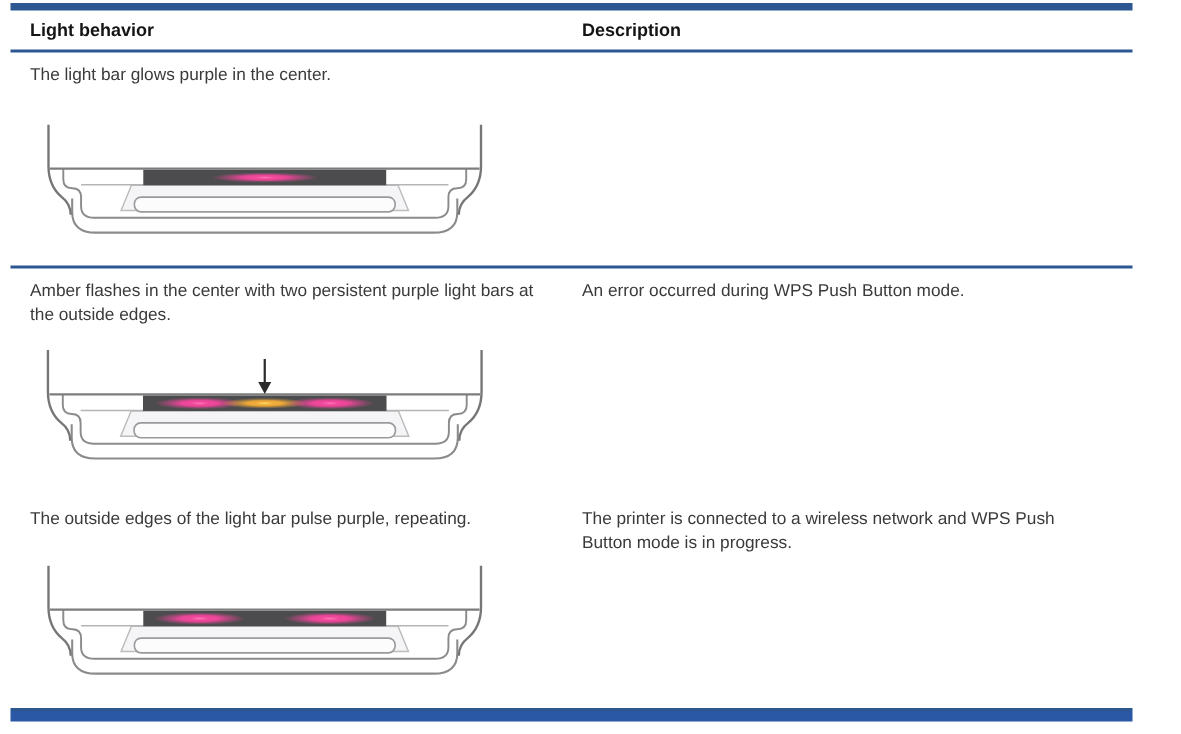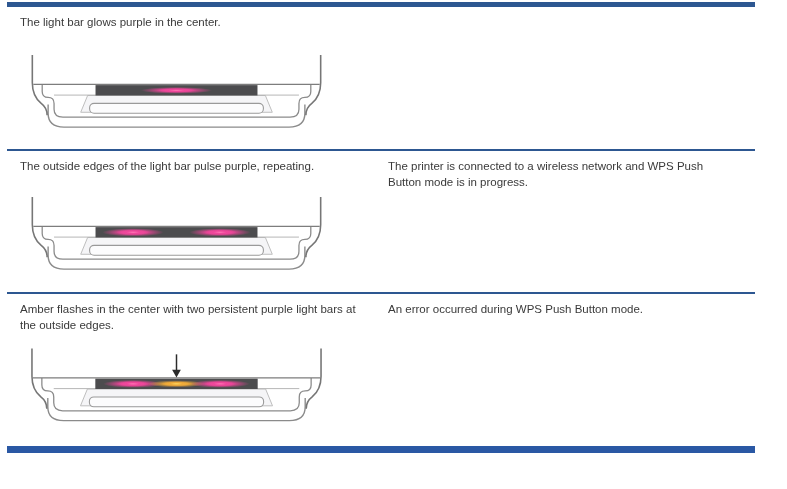--- a/index.html
+++ b/index.html
@@ -37,20 +37,24 @@
   .row.r1 svg.printer{margin-top:24px;}
   .row.r2 svg.printer{margin-top:22px;}
   .row.r3 svg.printer{margin-top:15px;}
 </style>
 </head>
 <body>
 
 <div class="doc-table">
   <div class="topbar"></div>
 
+  <div class="hdr-row">
+    <div class="hdr-cell c1">Light behavior</div>
+    <div class="hdr-cell c2">Description</div>
+  </div>
 
   <div class="row r1">
     <div class="cell1">
       <div class="body-text">The light bar glows purple in the center.</div>
       <svg class="printer" width="297" height="79" viewBox="0 0 300 80">
           <defs>
     <radialGradient id="gp0">
       <stop offset="0" stop-color="#ff74b4"></stop>
       <stop offset="0.4" stop-color="#ee459a" stop-opacity="0.95"></stop>
       <stop offset="1" stop-color="#ee459a" stop-opacity="0"></stop>
@@ -66,57 +70,20 @@
           <path d="M14,30 V37 Q14,43 20,43 Q26,43 26,49 V55 Q26,63 35,63 H265 Q274,63 274,55 V49 Q274,43 280,43 Q286,43 286,37 V30" fill="none" stroke="#8b8b8b" stroke-width="1.3"></path>
           <path d="M20,50 V59 Q20,73 36,73 H264 Q280,73 280,59 V50" fill="none" stroke="#8b8b8b" stroke-width="1.4"></path>
           <path d="M26,40.6 H274" stroke="#b5b5b5" stroke-width="1" fill="none"></path>
           <rect x="68" y="30.5" width="164" height="10.5" fill="var(--bar-dark)"></rect>
           <ellipse cx="150" cy="35.8" rx="36" ry="3.4" fill="url(#gp0)"></ellipse>
           <ellipse cx="150" cy="35.8" rx="19.8" ry="2.4" fill="url(#gp0)"></ellipse>
           <path d="M4,0 V28 C4,38 7,44 13,49 C17,52 19,56 19,61" fill="none" stroke="#767676" stroke-width="1.6"></path>
           <path d="M296,0 V28 C296,38 293,44 287,49 C283,52 281,56 281,61" fill="none" stroke="#767676" stroke-width="1.6"></path>
           <path d="M5,29.8 H295" fill="none" stroke="#7d7d7d" stroke-width="1.4"></path>
         </svg>
-    </div>
-  </div>
-
-  <div class="row r2">
-    <div class="cell1">
-      <div class="body-text">The outside edges of the light bar pulse purple, repeating.</div>
-      <svg class="printer" width="297" height="79" viewBox="0 0 300 80">
-          <defs>
-    <radialGradient id="gp1">
-      <stop offset="0" stop-color="#ff74b4"></stop>
-      <stop offset="0.4" stop-color="#ee459a" stop-opacity="0.95"></stop>
-      <stop offset="1" stop-color="#ee459a" stop-opacity="0"></stop>
-    </radialGradient>
-    <radialGradient id="ga1">
-      <stop offset="0" stop-color="#ffdd66"></stop>
-      <stop offset="0.4" stop-color="#f0aa38" stop-opacity="0.95"></stop>
-      <stop offset="1" stop-color="#f0aa38" stop-opacity="0"></stop>
-    </radialGradient>
-  </defs>
-          <polygon points="60,41 240,41 247,58 53,58" fill="#f5f5f7" stroke="#bdbdbd" stroke-width="1"></polygon>
-          <rect x="62" y="49" width="176" height="10" rx="4.5" fill="#fcfcfd" stroke="#9a9a9a" stroke-width="1.1"></rect>
-          <path d="M14,30 V37 Q14,43 20,43 Q26,43 26,49 V55 Q26,63 35,63 H265 Q274,63 274,55 V49 Q274,43 280,43 Q286,43 286,37 V30" fill="none" stroke="#8b8b8b" stroke-width="1.3"></path>
-          <path d="M20,50 V59 Q20,73 36,73 H264 Q280,73 280,59 V50" fill="none" stroke="#8b8b8b" stroke-width="1.4"></path>
-          <path d="M26,40.6 H274" stroke="#b5b5b5" stroke-width="1" fill="none"></path>
-          <rect x="68" y="30.5" width="164" height="10.5" fill="var(--bar-dark)"></rect>
-          <ellipse cx="106" cy="35.8" rx="31" ry="4.2" fill="url(#gp1)"></ellipse>
-          <ellipse cx="106" cy="35.8" rx="17.05" ry="3.2" fill="url(#gp1)"></ellipse>
-          <ellipse cx="194" cy="35.8" rx="31" ry="4.2" fill="url(#gp1)"></ellipse>
-          <ellipse cx="194" cy="35.8" rx="17.05" ry="3.2" fill="url(#gp1)"></ellipse>
-          <path d="M4,0 V28 C4,38 7,44 13,49 C17,52 19,56 19,61" fill="none" stroke="#767676" stroke-width="1.6"></path>
-          <path d="M296,0 V28 C296,38 293,44 287,49 C283,52 281,56 281,61" fill="none" stroke="#767676" stroke-width="1.6"></path>
-          <path d="M5,29.8 H295" fill="none" stroke="#7d7d7d" stroke-width="1.4"></path>
-        </svg>
-    </div>
-    <div class="cell2">
-      <div class="body-text">The printer is connected to a wireless network and WPS Push
-Button mode is in progress.</div>
     </div>
   </div>
 
   <div class="row r3">
     <div class="cell1">
       <div class="body-text">Amber flashes in the center with two persistent purple light bars at
 the outside edges.</div>
       <svg class="printer" width="297" height="82" viewBox="0 0 300 82">
           <defs>
     <radialGradient id="gp2">
@@ -149,14 +116,51 @@
       <line x1="150" y1="6" x2="150" y2="22.5" stroke="#2b2b2b" stroke-width="1.5"></line>
       <polygon points="145.6,21.5 154.4,21.5 150,29.5" fill="#2b2b2b"></polygon>
           </g>
         </svg>
     </div>
     <div class="cell2">
       <div class="body-text">An error occurred during WPS Push Button mode.</div>
     </div>
   </div>
 
+  <div class="row r2">
+    <div class="cell1">
+      <div class="body-text">The outside edges of the light bar pulse purple, repeating.</div>
+      <svg class="printer" width="297" height="79" viewBox="0 0 300 80">
+          <defs>
+    <radialGradient id="gp1">
+      <stop offset="0" stop-color="#ff74b4"></stop>
+      <stop offset="0.4" stop-color="#ee459a" stop-opacity="0.95"></stop>
+      <stop offset="1" stop-color="#ee459a" stop-opacity="0"></stop>
+    </radialGradient>
+    <radialGradient id="ga1">
+      <stop offset="0" stop-color="#ffdd66"></stop>
+      <stop offset="0.4" stop-color="#f0aa38" stop-opacity="0.95"></stop>
+      <stop offset="1" stop-color="#f0aa38" stop-opacity="0"></stop>
+    </radialGradient>
+  </defs>
+          <polygon points="60,41 240,41 247,58 53,58" fill="#f5f5f7" stroke="#bdbdbd" stroke-width="1"></polygon>
+          <rect x="62" y="49" width="176" height="10" rx="4.5" fill="#fcfcfd" stroke="#9a9a9a" stroke-width="1.1"></rect>
+          <path d="M14,30 V37 Q14,43 20,43 Q26,43 26,49 V55 Q26,63 35,63 H265 Q274,63 274,55 V49 Q274,43 280,43 Q286,43 286,37 V30" fill="none" stroke="#8b8b8b" stroke-width="1.3"></path>
+          <path d="M20,50 V59 Q20,73 36,73 H264 Q280,73 280,59 V50" fill="none" stroke="#8b8b8b" stroke-width="1.4"></path>
+          <path d="M26,40.6 H274" stroke="#b5b5b5" stroke-width="1" fill="none"></path>
+          <rect x="68" y="30.5" width="164" height="10.5" fill="var(--bar-dark)"></rect>
+          <ellipse cx="106" cy="35.8" rx="31" ry="4.2" fill="url(#gp1)"></ellipse>
+          <ellipse cx="106" cy="35.8" rx="17.05" ry="3.2" fill="url(#gp1)"></ellipse>
+          <ellipse cx="194" cy="35.8" rx="31" ry="4.2" fill="url(#gp1)"></ellipse>
+          <ellipse cx="194" cy="35.8" rx="17.05" ry="3.2" fill="url(#gp1)"></ellipse>
+          <path d="M4,0 V28 C4,38 7,44 13,49 C17,52 19,56 19,61" fill="none" stroke="#767676" stroke-width="1.6"></path>
+          <path d="M296,0 V28 C296,38 293,44 287,49 C283,52 281,56 281,61" fill="none" stroke="#767676" stroke-width="1.6"></path>
+          <path d="M5,29.8 H295" fill="none" stroke="#7d7d7d" stroke-width="1.4"></path>
+        </svg>
+    </div>
+    <div class="cell2">
+      <div class="body-text">The printer is connected to a wireless network and WPS Push
+Button mode is in progress.</div>
+    </div>
+  </div>
+
   <div class="bottombar"></div>
 </div>
 
 </body></html>

